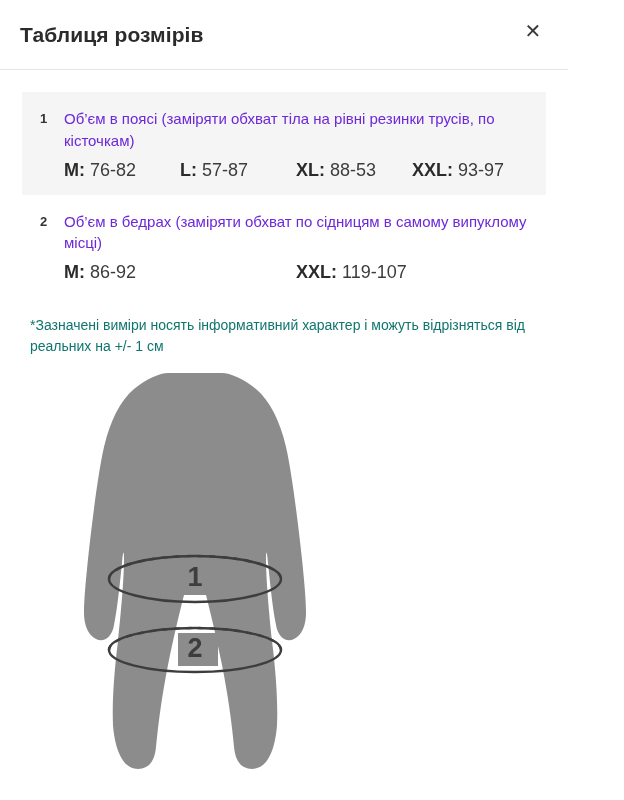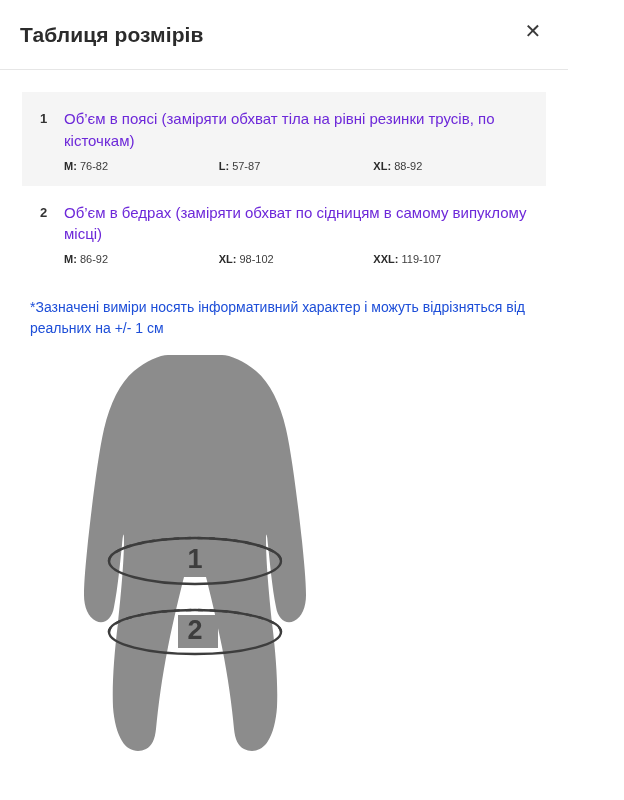--- a/index.html
+++ b/index.html
@@ -72,36 +72,36 @@
   }
   .measure-desc {
     font-size: 15px;
     line-height: 1.45;
     color: #6d28d9;
     margin-bottom: 8px;
   }
   .size-values {
     display: flex;
     width: 100%;
-    font-size: 11px;
+    font-size: 18px;
     color: #3c3c3c;
   }
   .size-cell {
     flex: 1 1 0;
     white-space: nowrap;
   }
   .size-cell .lbl {
     font-weight: bold;
     color: #2b2b2b;
   }
   .note {
     margin: 18px 8px 16px 8px;
     font-size: 14px;
     line-height: 1.5;
-    color: #1d4ed8;
+    color: #0f766e;
   }
   .figure-wrap {
     margin-top: 16px;
     padding-left: 8px;
   }
   svg.body-figure { display: block; }
 </style>
 </head>
 <body>
 
@@ -122,38 +122,38 @@
           <div class="size-cell">
             <span class="lbl">M:</span>
             <span>76-82</span>
           </div>
           <div class="size-cell">
             <span class="lbl">L:</span>
             <span>57-87</span>
           </div>
           <div class="size-cell">
             <span class="lbl">XL:</span>
-            <span>88-92</span>
+            <span>88-53</span>
+          </div>
+          <div class="size-cell">
+            <span class="lbl">XXL:</span>
+            <span>93-97</span>
           </div>
         </div>
       </div>
     </div>
 
     <div class="measure-row">
       <div class="measure-index">2</div>
       <div class="measure-content">
         <div class="measure-desc">Об’єм в бедрах (заміряти обхват по сідницям в самому випуклому місці)</div>
         <div class="size-values">
           <div class="size-cell">
             <span class="lbl">M:</span>
             <span>86-92</span>
-          </div>
-          <div class="size-cell">
-            <span class="lbl">XL:</span>
-            <span>98-102</span>
           </div>
           <div class="size-cell">
             <span class="lbl">XXL:</span>
             <span>119-107</span>
           </div>
         </div>
       </div>
     </div>
 
     <div class="note">*Зазначені виміри носять інформативний характер і можуть відрізняться від реальних на +/- 1 см</div>

